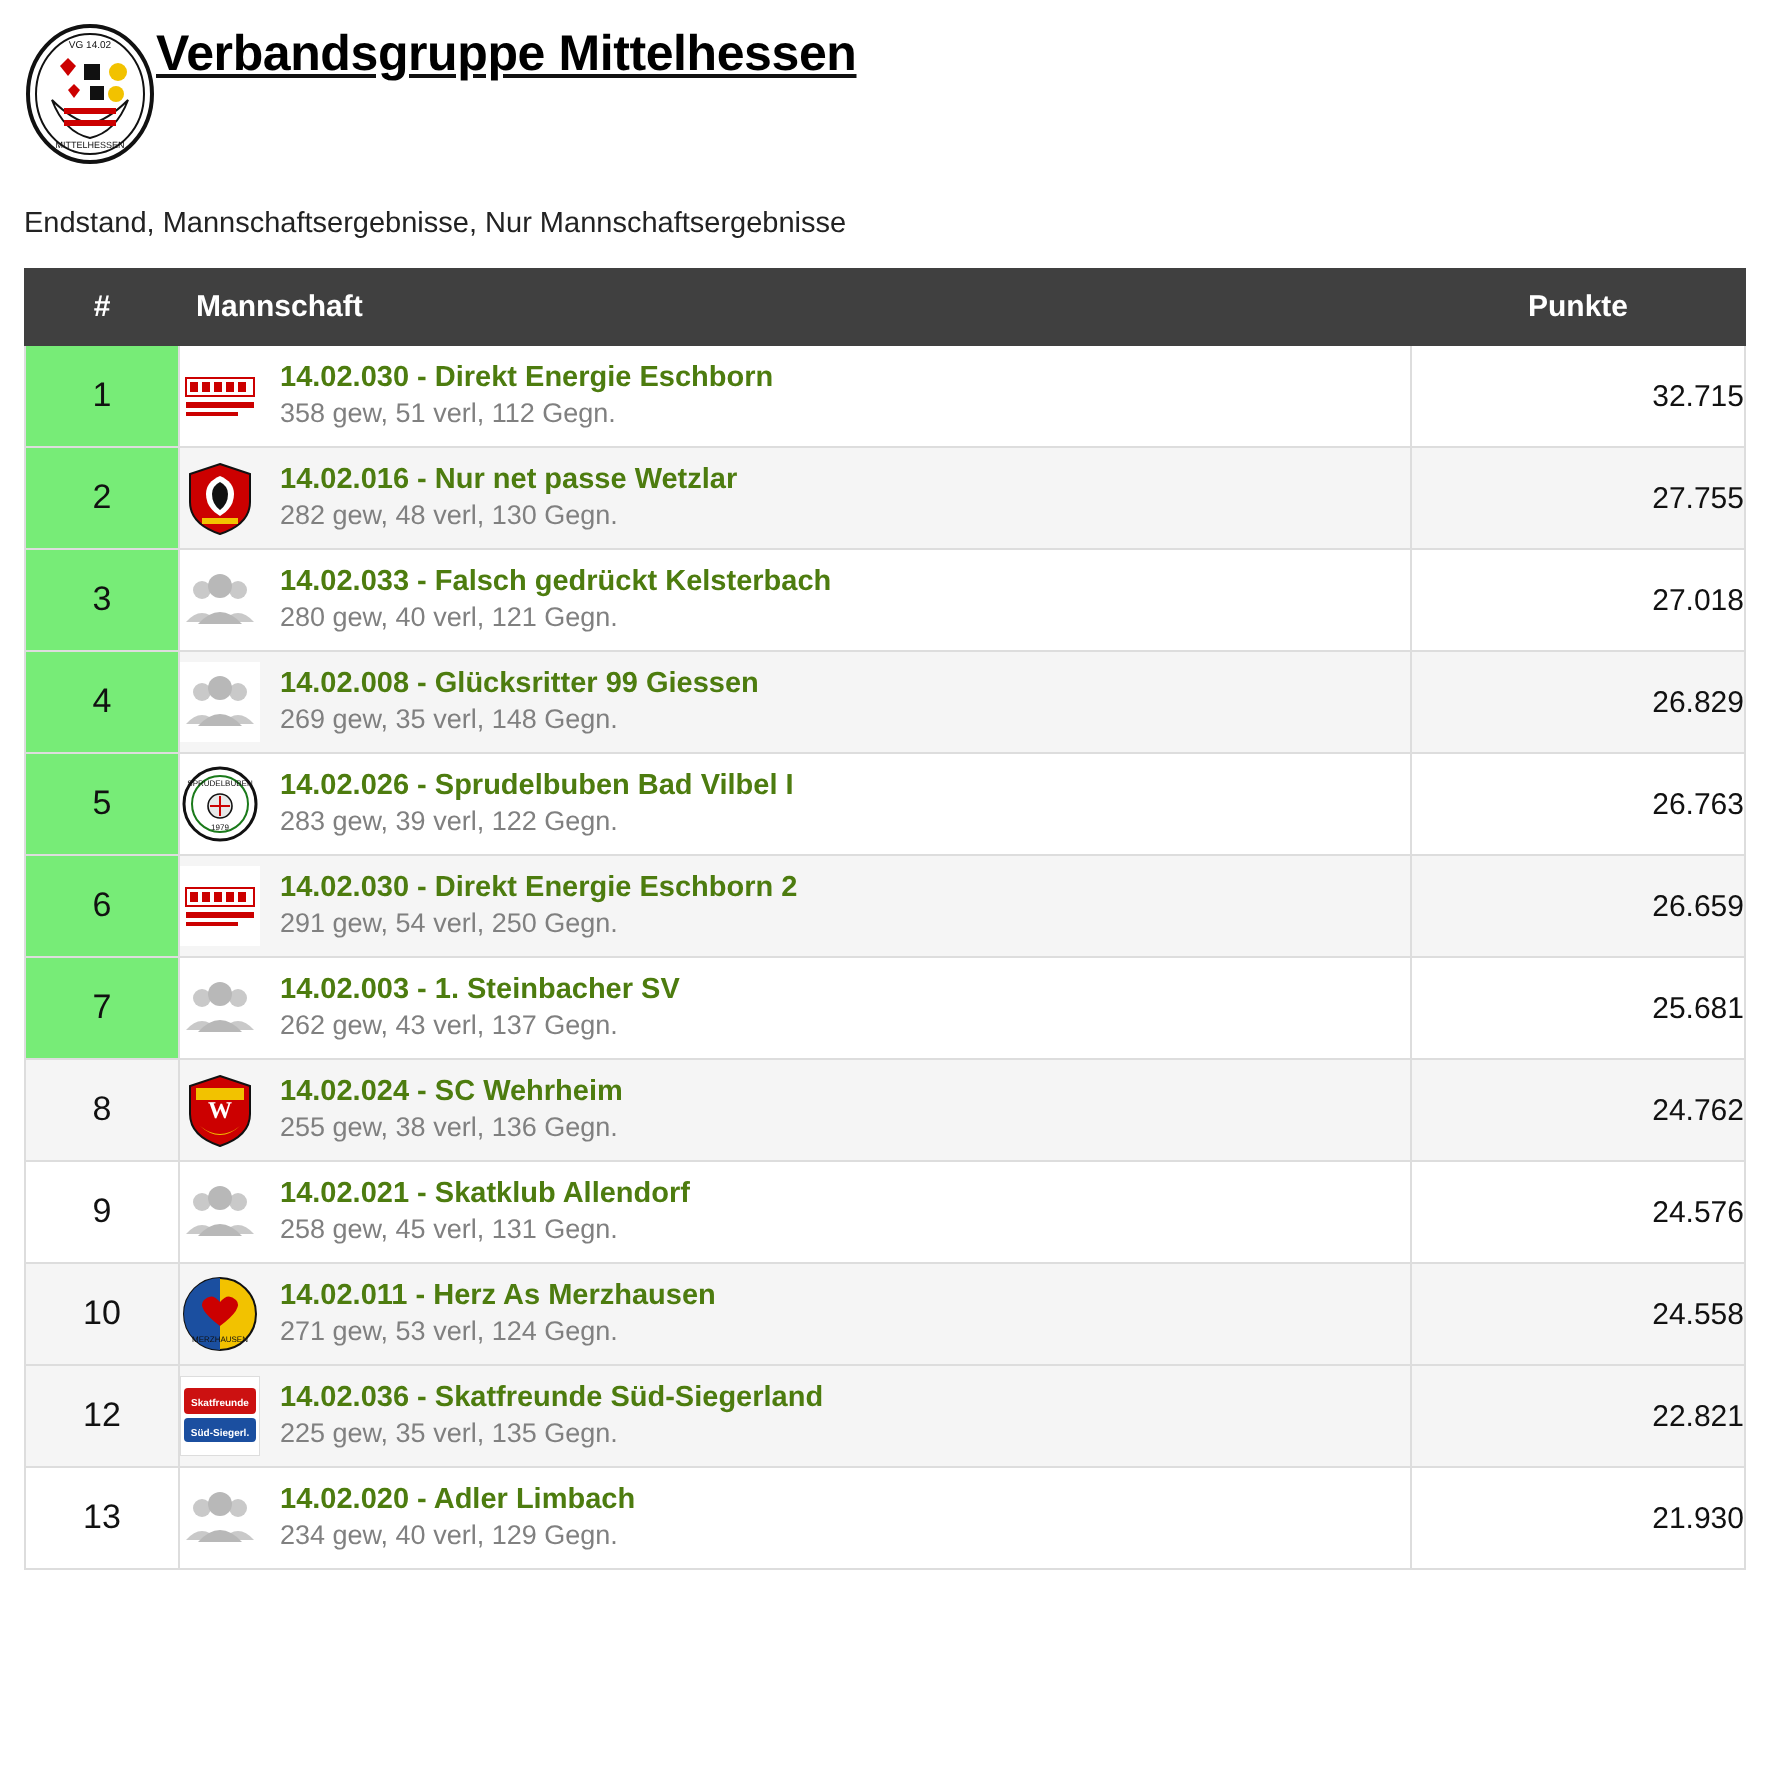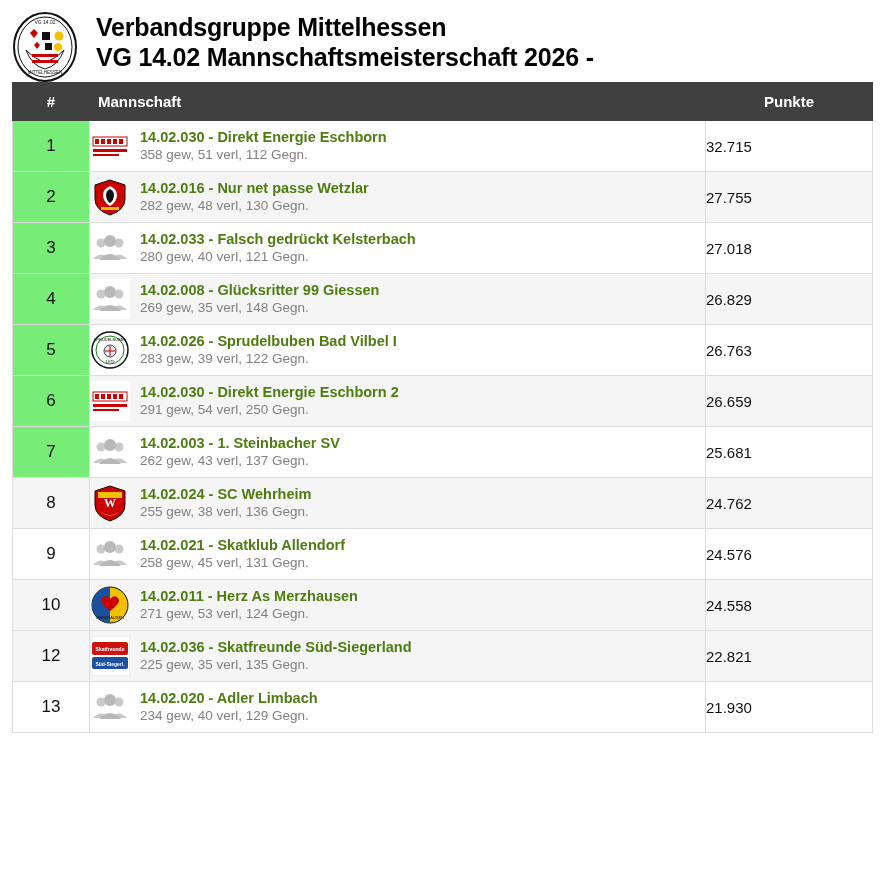--- a/index.html
+++ b/index.html
@@ -16,21 +16,22 @@
   }
   .page {
     width: 885px;
     box-sizing: border-box;
     padding: 10px 12px 0 12px;
   }
   
   .header {
     display: flex;
     align-items: flex-start;
-    gap: 18px;
+    gap: 0;
+    text-decoration: underline;
   }
   .crest {
     width: 66px;
     height: 70px;
     flex: 0 0 66px;
     position: relative;
     margin-top: 2px;
   }
   .crest svg { display: block; }
   .title-block {
@@ -106,21 +107,21 @@
     font-size: 14.5px;
     color: #4d7c0f;
   }
   .team-stats {
     font-size: 13.5px;
     color: #808080;
     margin-top: 0;
   }
   td.points {
     width: 150px;
-    text-align: left;
+    text-align: right;
     font-size: 15px;
     color: #111111;
   }
 </style>
 </head>
 <body>
 
 <div class="page">
 
   <div class="header">
@@ -136,24 +137,24 @@
         <path d="M22 33 l3 -3 3 3 -3 4 z" fill="#cc0000"></path>
         <path d="M33 31 h7 v7 h-7 z" fill="#111111"></path>
         <circle cx="46" cy="35" r="4" fill="#f2c200"></circle>
         <path d="M14 38 q10 10 19 12 q9 -2 19 -12 q-6 16 -19 19 q-13 -3 -19 -19 z" fill="#ffffff" stroke="#111111" stroke-width="1"></path>
         <path d="M20 42 h26 v3 h-26 z" fill="#cc0000"></path>
         <path d="M20 48 h26 v3 h-26 z" fill="#cc0000"></path>
       </svg>
     </div>
     <div class="title-block">
       <div class="title-line">Verbandsgruppe Mittelhessen</div>
-      <div class="title-line">VG 14.02 Mannschaftsmeisterschaft 2026 -</div>
     </div>
   </div>
 
+  <div class="subtitle">Endstand, Mannschaftsergebnisse, Nur Mannschaftsergebnisse</div>
 
   <table class="standings">
     <thead>
       <tr>
         <th class="col-rank">#</th>
         <th class="col-team">Mannschaft</th>
         <th class="col-points">Punkte</th>
       </tr>
     </thead>
     <tbody id="tbody">

